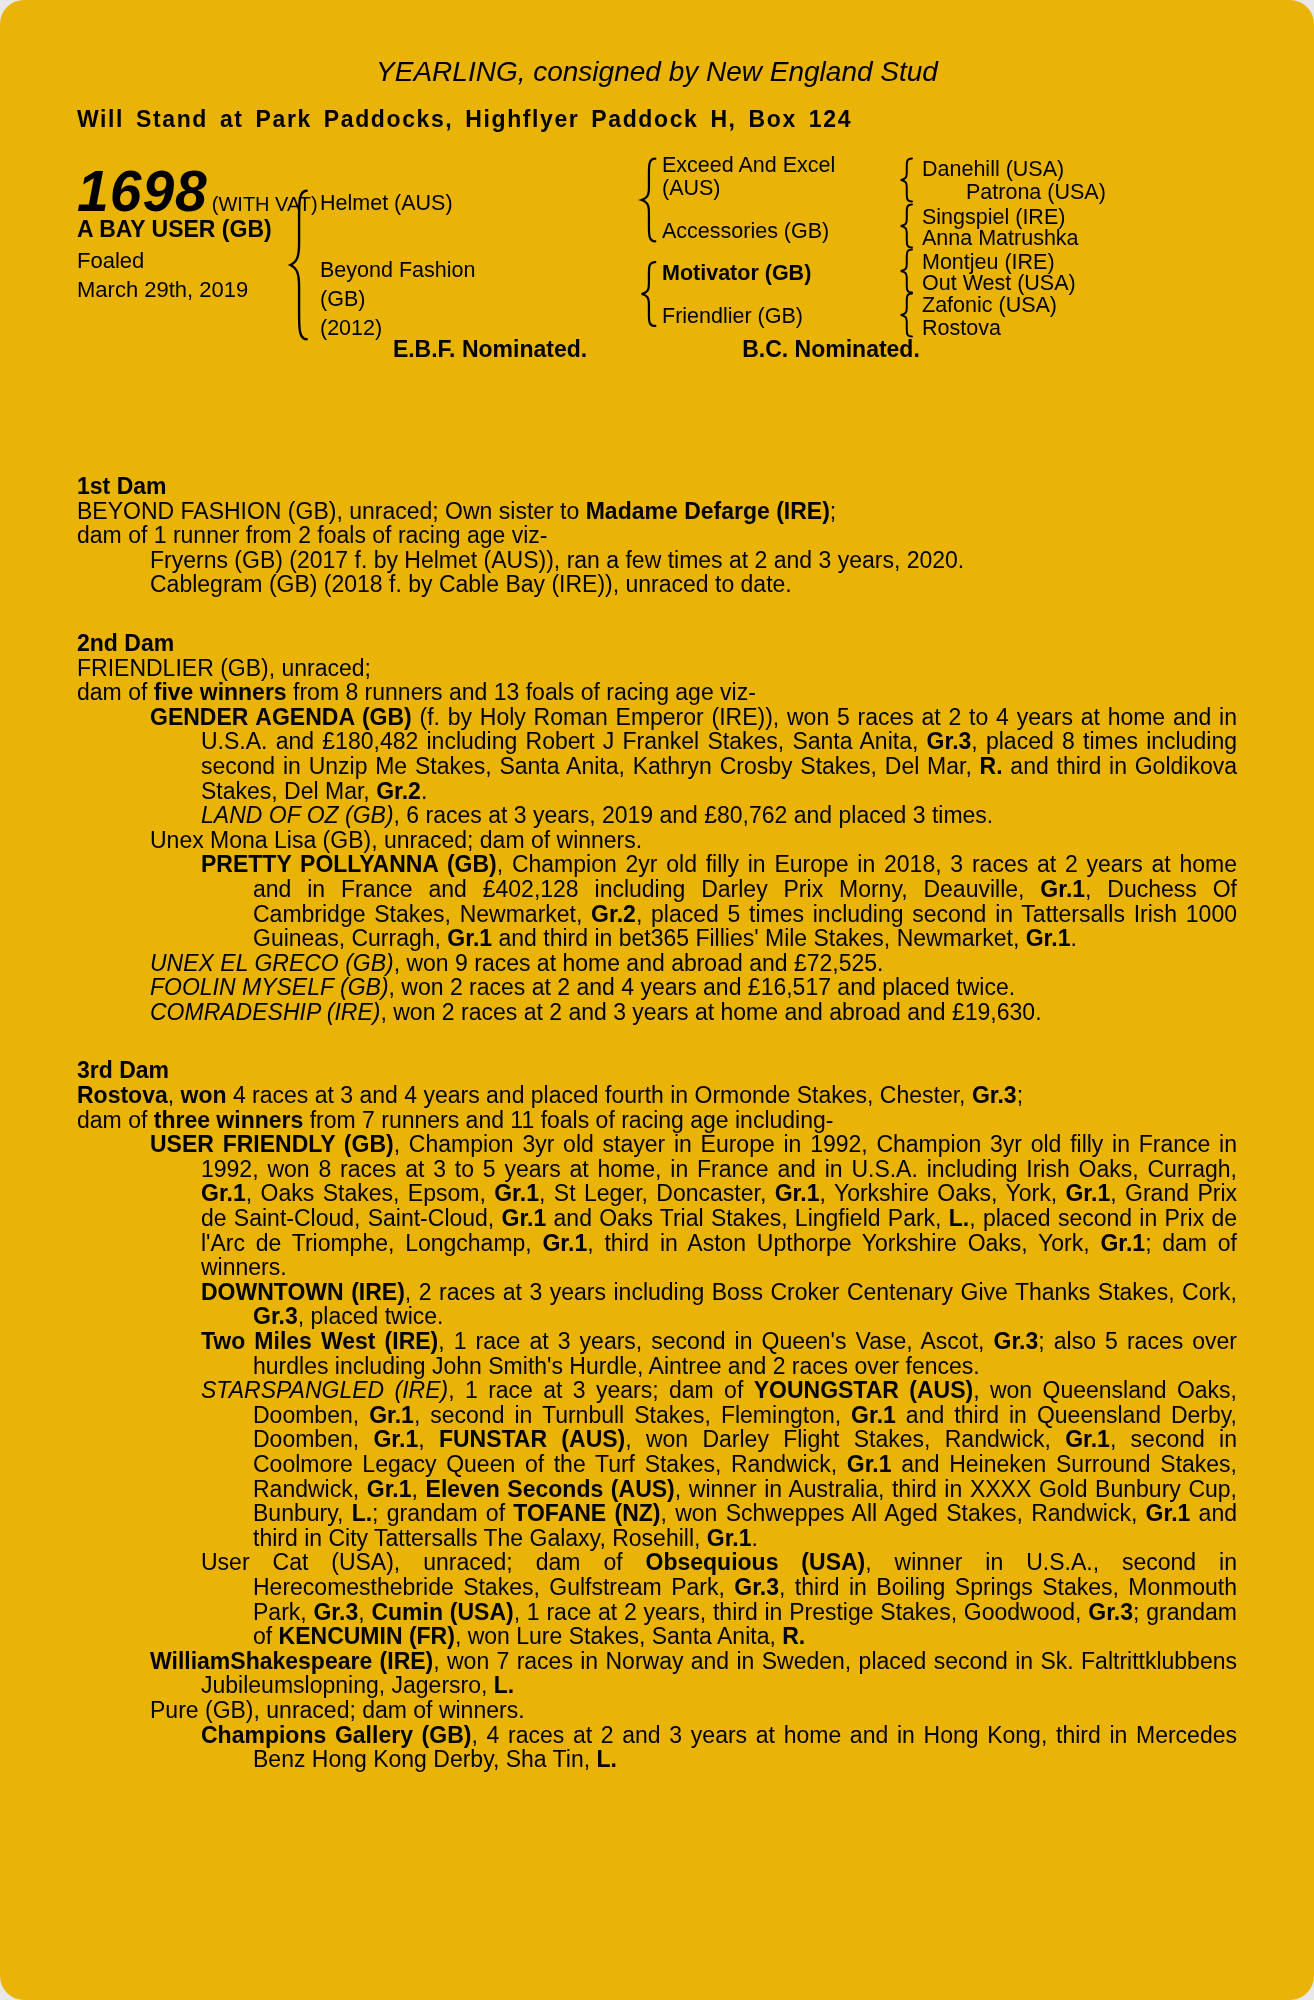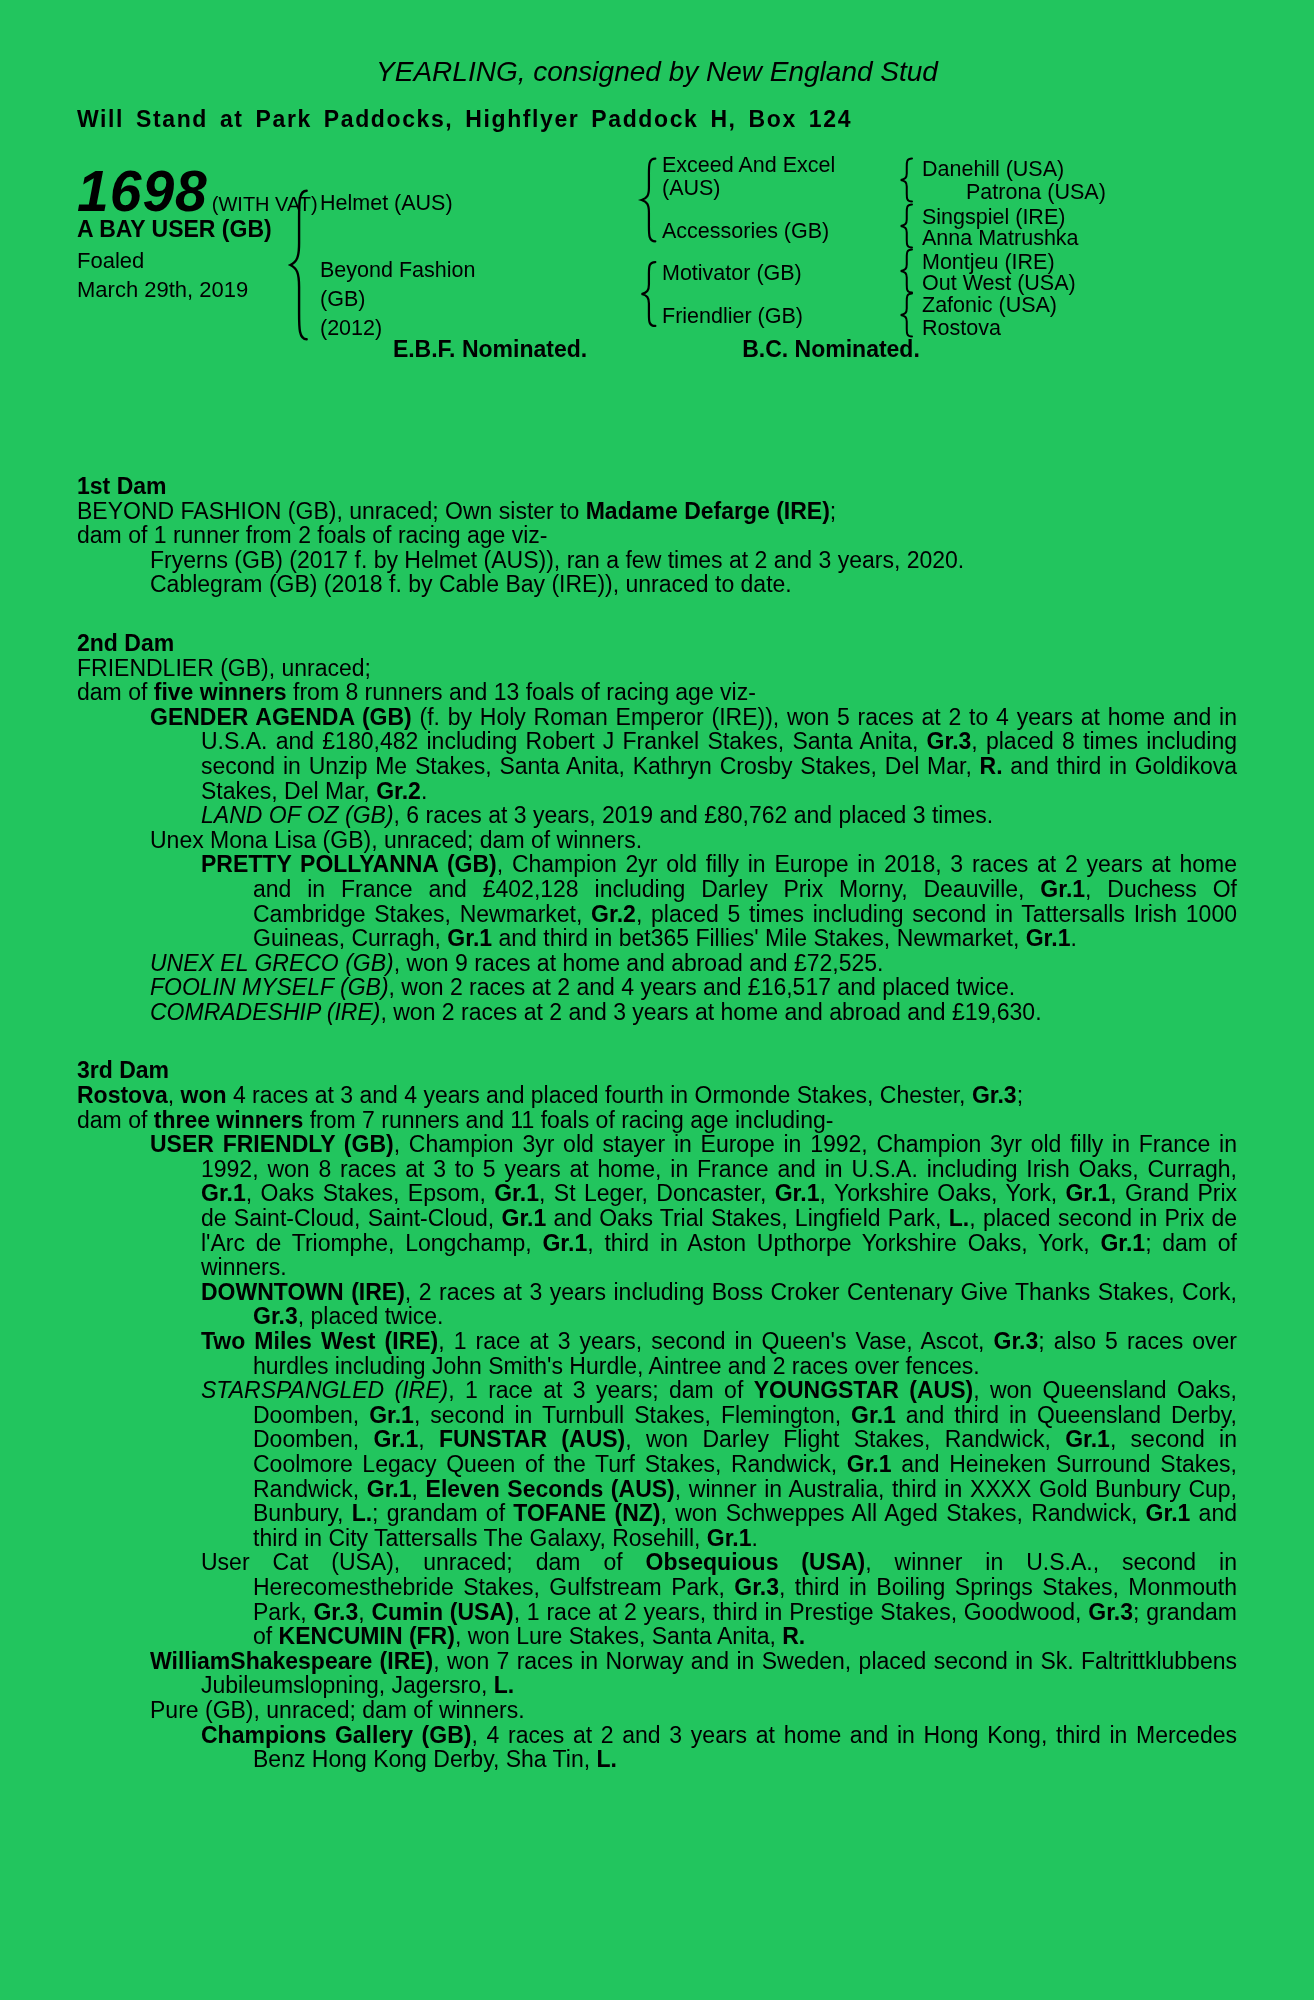--- a/index.html
+++ b/index.html
@@ -1,23 +1,24 @@
 <!DOCTYPE html>
 <html><head>
 <meta charset="utf-8">
 <style>
   html,body{margin:0;padding:0;background:#e8e8e8;}
   .page{
     position:relative;
     width:1314px;height:2000px;
     margin:0 auto;
-    background:#22c55e;
+    background:#eab308;
     color:#000;
     font-family:"Liberation Sans","DejaVu Sans",sans-serif;
     overflow:hidden;
+    border-radius:24px;
   }
   .consignor{
     position:absolute;top:56px;left:77px;width:1160px;
     text-align:center;font-style:italic;font-size:28px;
   }
   .stand{
     position:absolute;top:106px;left:77px;width:1160px;
     font-weight:bold;font-size:23px;letter-spacing:1.6px;word-spacing:4px;
   }
   .pedigree{position:absolute;left:77px;top:148px;width:1160px;height:225px;font-size:21.5px;}
@@ -80,21 +81,21 @@
     </div>
     <div class="brace" style="left:560px;top:112px;width:22px;height:68px;">
       <svg viewBox="0 0 24 100" preserveAspectRatio="none">
           <path d="M20,3 C13,3 13,10 13,20 L13,36 C13,45 11,48 5,50 C11,52 13,55 13,64 L13,80 C13,90 13,97 20,97" fill="none" stroke="#000" stroke-width="2.2" vector-effect="non-scaling-stroke" stroke-linecap="round"></path>
         </svg>
     </div>
 
     <div class="cell" style="left:585px;top:6px;">Exceed And Excel
 (AUS)</div>
     <div class="cell" style="left:585px;top:72px;">Accessories (GB)</div>
-    <div class="cell" style="left:585px;top:114px;">Motivator (GB)</div>
+    <div class="cell" style="left:585px;top:114px;font-weight:bold;">Motivator (GB)</div>
     <div class="cell" style="left:585px;top:157px;">Friendlier (GB)</div>
 
     <div class="brace" style="left:820px;top:9px;width:18px;height:46px;">
       <svg viewBox="0 0 24 100" preserveAspectRatio="none">
           <path d="M20,3 C13,3 13,10 13,20 L13,36 C13,45 11,48 5,50 C11,52 13,55 13,64 L13,80 C13,90 13,97 20,97" fill="none" stroke="#000" stroke-width="2" vector-effect="non-scaling-stroke" stroke-linecap="round"></path>
         </svg>
     </div>
     <div class="brace" style="left:820px;top:55px;width:18px;height:46px;">
       <svg viewBox="0 0 24 100" preserveAspectRatio="none">
           <path d="M20,3 C13,3 13,10 13,20 L13,36 C13,45 11,48 5,50 C11,52 13,55 13,64 L13,80 C13,90 13,97 20,97" fill="none" stroke="#000" stroke-width="2" vector-effect="non-scaling-stroke" stroke-linecap="round"></path>

